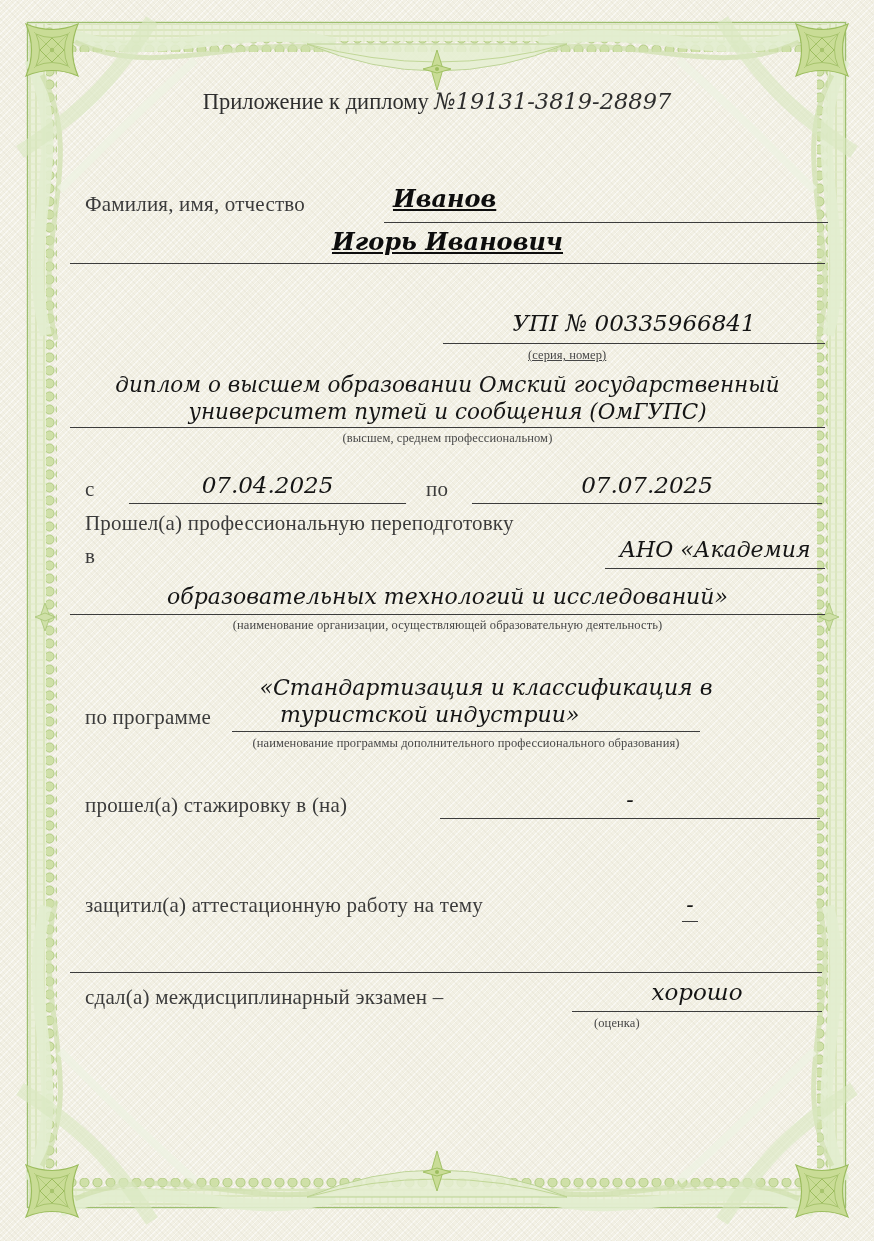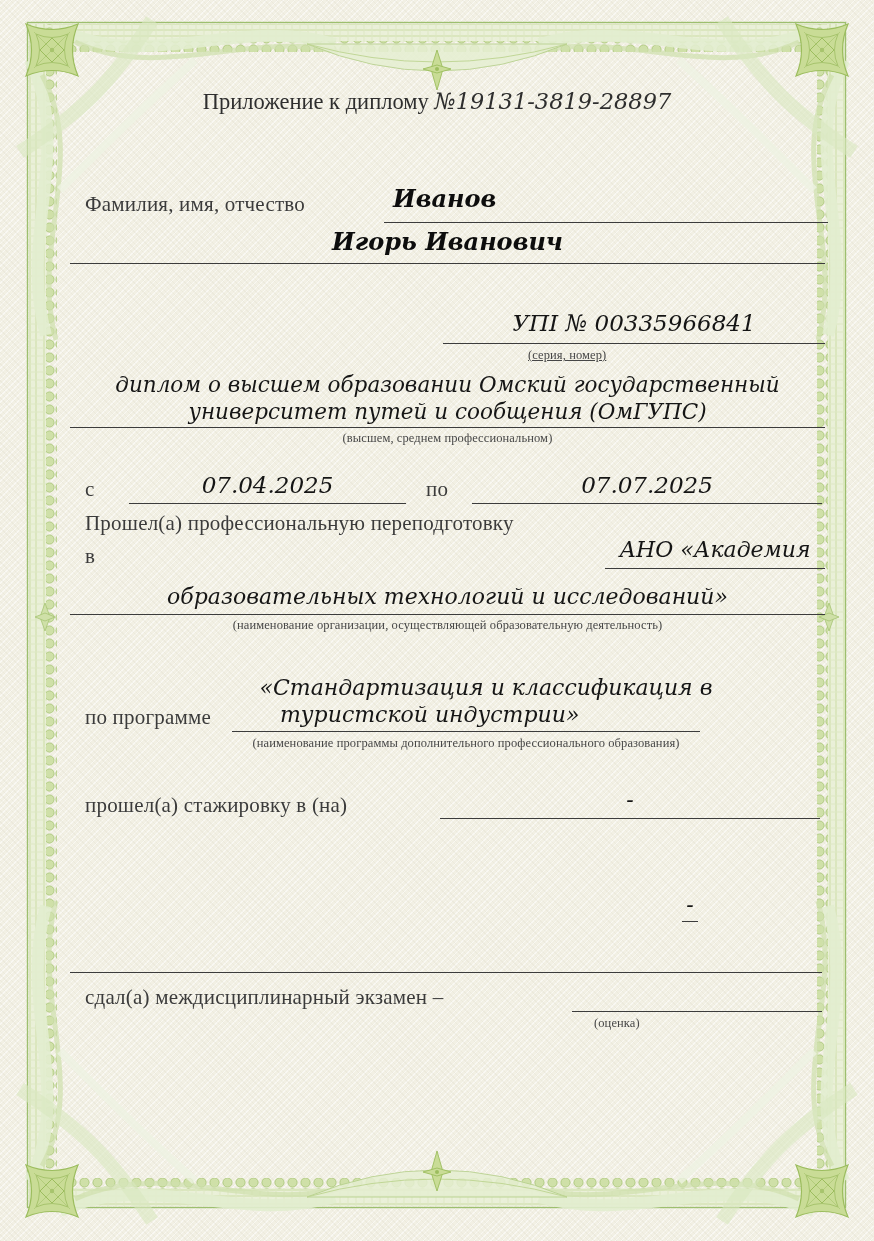--- a/index.html
+++ b/index.html
@@ -13,21 +13,21 @@
       repeating-linear-gradient(135deg, rgba(255,255,255,.55) 0 1px, rgba(0,0,0,0) 1px 4px);
     font-family:"Liberation Serif", serif;
     color:#3a3a3a;
     overflow:hidden;
     padding-left:8px;
   }
   svg.border-layer{position:absolute;left:0;top:0;}
   .t{position:absolute;white-space:nowrap;}
   .label{font-size:21px;color:#3b3b3b;letter-spacing:.2px;}
   .value{font-style:italic;color:#151515;font-size:22px;font-family:"DejaVu Serif","Liberation Serif",serif;}
-  .name{font-weight:bold;font-style:italic;font-size:24px;color:#0d0d0d;font-family:"DejaVu Serif","Liberation Serif",serif;}
+  .name{font-weight:bold;font-style:italic;font-size:24px;color:#0d0d0d;font-family:"DejaVu Serif","Liberation Serif",serif;text-decoration:underline;}
   .caption{font-size:12.5px;color:#474747;letter-spacing:.1px;}
   .rule{position:absolute;height:1.4px;background:#3c3c3c;}
   .center{text-align:center;}
 
   .title{left:0;top:88px;width:874px;text-align:center;font-size:22.5px;color:#2e2e2e;}
   .title .num{font-style:italic;font-family:"DejaVu Serif","Liberation Serif",serif;}
 
   #fio-label{left:85px;top:192px;}
   #fio-v1{left:393px;top:184px;}
   #rule-fio1{left:384px;top:222px;width:444px;}
@@ -194,21 +194,23 @@
   <div class="t value center" id="prog-v1">«Стандартизация и классификация в</div>
   <div class="t label" id="prog-label">по программе</div>
   <div class="t value" id="prog-v2">туристской индустрии»</div>
   <div class="rule" id="rule-prog"></div>
   <div class="t caption center" id="prog-cap">(наименование программы дополнительного профессионального образования)</div>
 
   <div class="t label" id="intern-label">прошел(а) стажировку в (на)</div>
   <div class="t value center" id="intern-v">-</div>
   <div class="rule" id="rule-intern"></div>
 
+  <div class="t label" id="thesis-label">защитил(а) аттестационную работу на тему</div>
   <div class="t value" id="thesis-v">-</div>
   <div class="rule" id="rule-thesis-mini"></div>
   <div class="rule" id="rule-thesis"></div>
 
   <div class="t label" id="exam-label">сдал(а) междисциплинарный экзамен –</div>
+  <div class="t value center" id="exam-v">хорошо</div>
   <div class="rule" id="rule-exam"></div>
   <div class="t caption" id="exam-cap">(оценка)</div>
 
 </div>
 
 </body></html>

